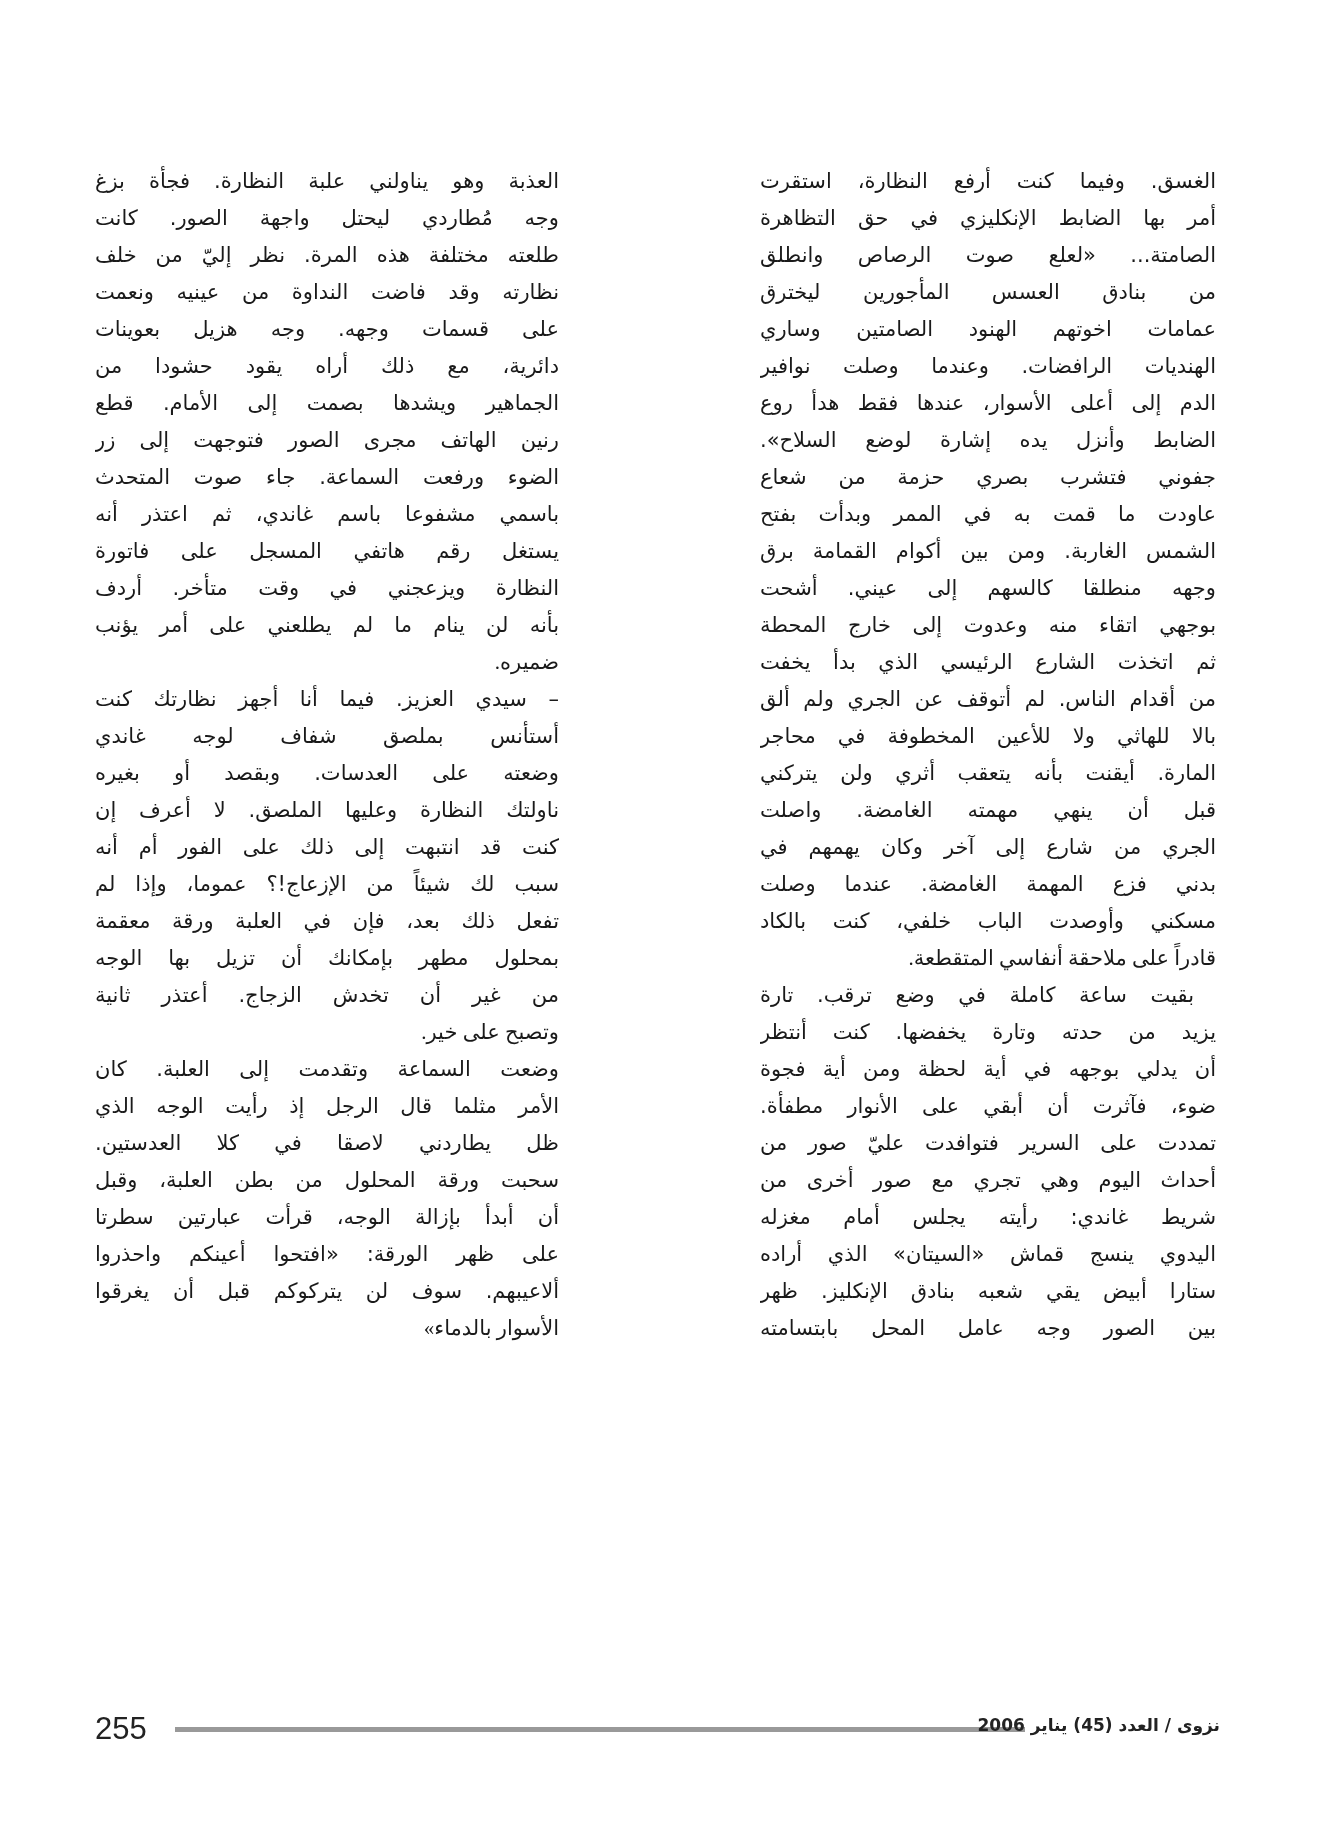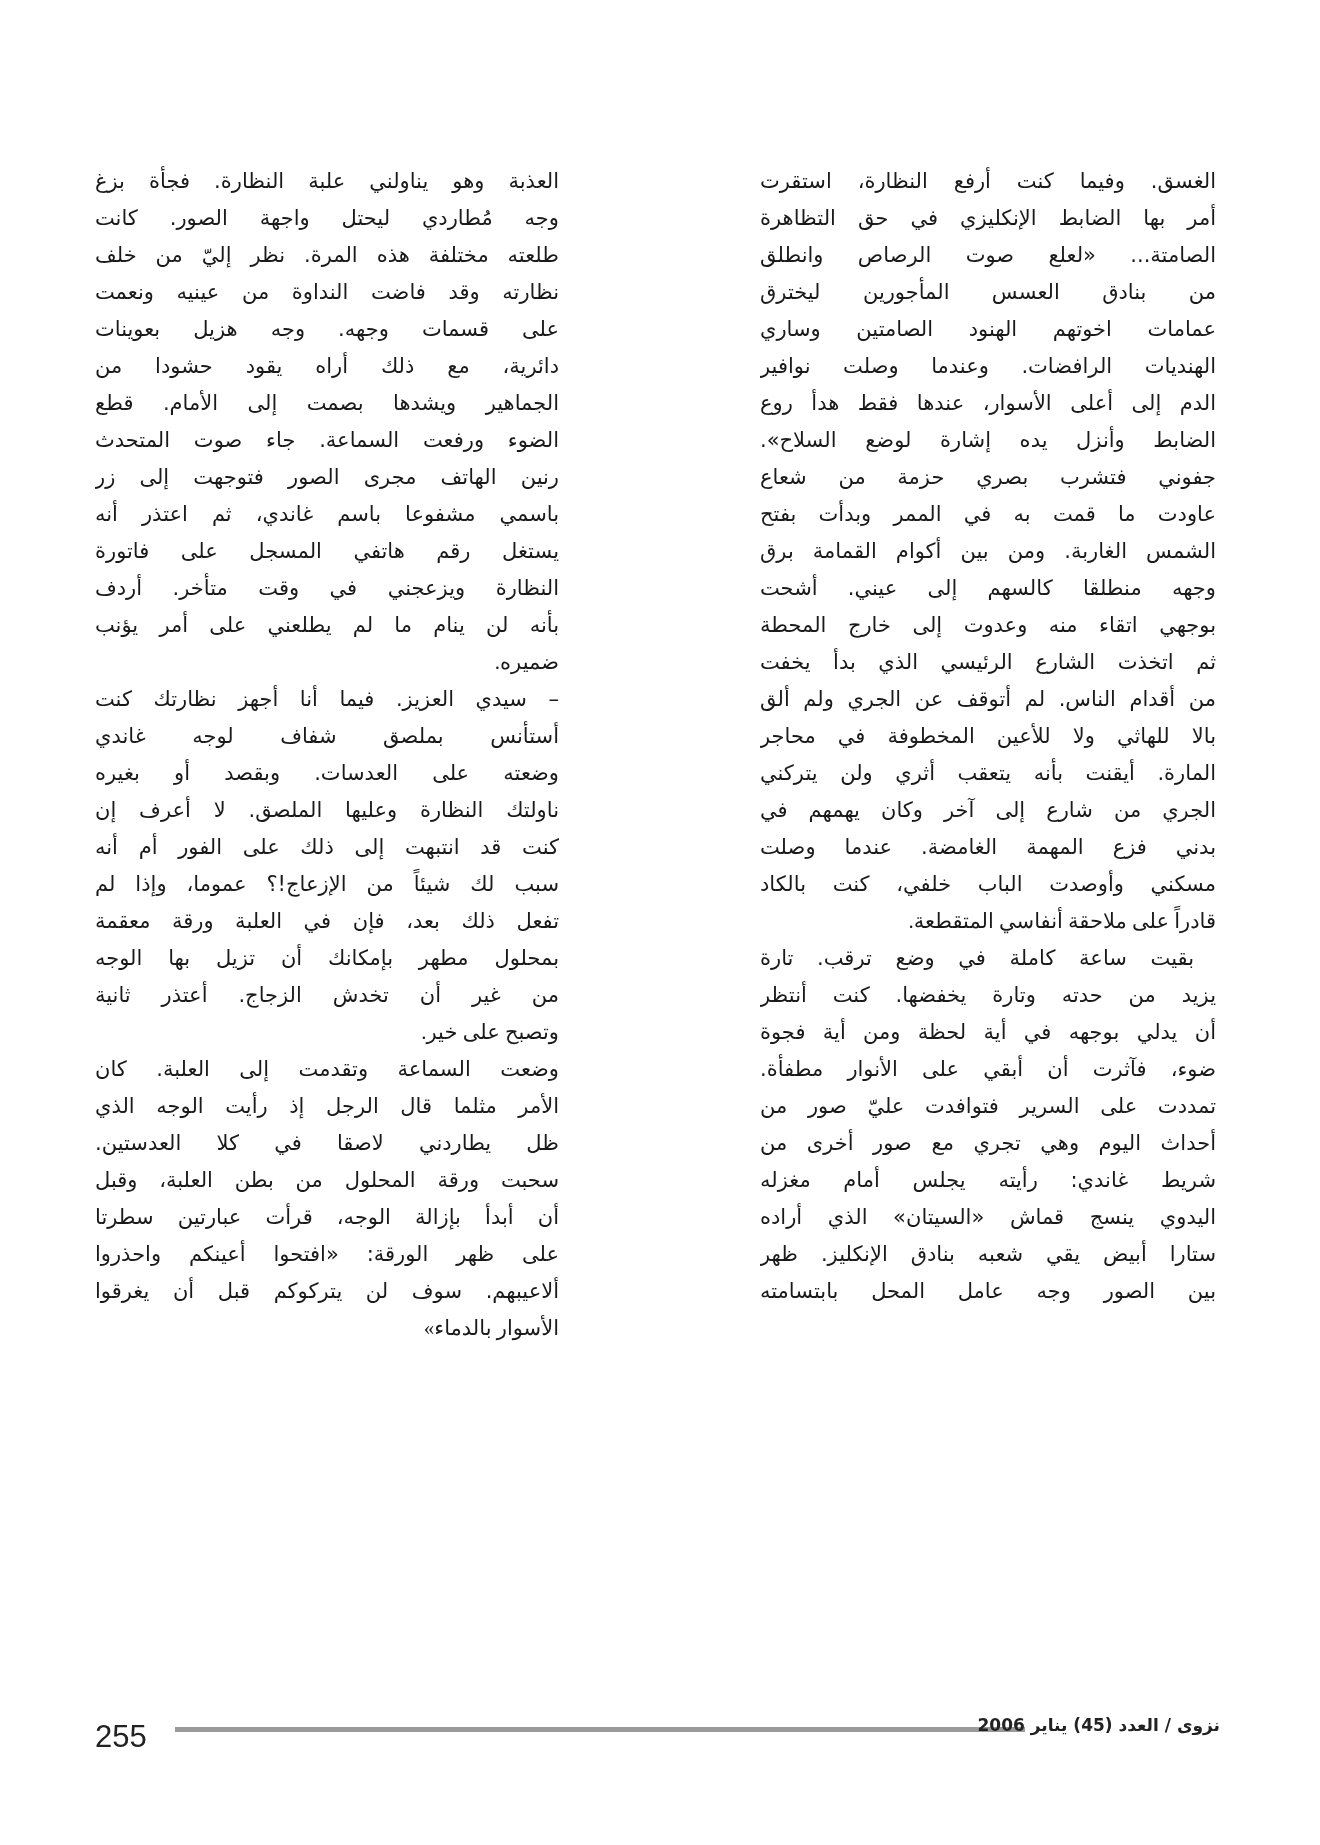--- a/index.html
+++ b/index.html
@@ -57,21 +57,21 @@
   .footer {
     position: absolute;
     left: 95px;
     top: 1705px;
     width: 1125px;
     height: 40px;
   }
   .page-number {
     position: absolute;
     left: 0;
-    top: 12px;
+    top: 4px;
     font-family: "Liberation Sans", sans-serif;
     font-size: 31px;
     line-height: 40px;
     color: #222222;
   }
   .footer-rule {
     position: absolute;
     left: 80px;
     top: 22px;
     width: 850px;
@@ -108,20 +108,21 @@
       <span class="line">الضابط وأنزل يده إشارة لوضع السلاح».</span>
       <span class="line">جفوني فتشرب بصري حزمة من شعاع</span>
       <span class="line">عاودت ما قمت به في الممر وبدأت بفتح</span>
       <span class="line">الشمس الغاربة. ومن بين أكوام القمامة برق</span>
       <span class="line">وجهه منطلقا كالسهم إلى عيني. أشحت</span>
       <span class="line">بوجهي اتقاء منه وعدوت إلى خارج المحطة</span>
       <span class="line">ثم اتخذت الشارع الرئيسي الذي بدأ يخفت</span>
       <span class="line">من أقدام الناس. لم أتوقف عن الجري ولم ألق</span>
       <span class="line">بالا للهاثي ولا للأعين المخطوفة في محاجر</span>
       <span class="line">المارة. أيقنت بأنه يتعقب أثري ولن يتركني</span>
+      <span class="line">قبل أن ينهي مهمته الغامضة. واصلت</span>
       <span class="line">الجري من شارع إلى آخر وكان يهمهم في</span>
       <span class="line">بدني فزع المهمة الغامضة. عندما وصلت</span>
       <span class="line">مسكني وأوصدت الباب خلفي، كنت بالكاد</span>
       <span class="line last">قادراً على ملاحقة أنفاسي المتقطعة.</span>
       <span class="line indent">بقيت ساعة كاملة في وضع ترقب. تارة</span>
       <span class="line">يزيد من حدته وتارة يخفضها. كنت أنتظر</span>
       <span class="line">أن يدلي بوجهه في أية لحظة ومن أية فجوة</span>
       <span class="line">ضوء، فآثرت أن أبقي على الأنوار مطفأة.</span>
       <span class="line">تمددت على السرير فتوافدت عليّ صور من</span>
       <span class="line">أحداث اليوم وهي تجري مع صور أخرى من</span>
@@ -131,22 +132,22 @@
       <span class="line">بين الصور وجه عامل المحل بابتسامته</span>
     </div>
   <div class="column col-left" id="col-left">
       <span class="line">العذبة وهو يناولني علبة النظارة. فجأة بزغ</span>
       <span class="line">وجه مُطاردي ليحتل واجهة الصور. كانت</span>
       <span class="line">طلعته مختلفة هذه المرة. نظر إليّ من خلف</span>
       <span class="line">نظارته وقد فاضت النداوة من عينيه ونعمت</span>
       <span class="line">على قسمات وجهه. وجه هزيل بعوينات</span>
       <span class="line">دائرية، مع ذلك أراه يقود حشودا من</span>
       <span class="line">الجماهير ويشدها بصمت إلى الأمام. قطع</span>
+      <span class="line">رنين الهاتف مجرى الصور فتوجهت إلى زر</span>
       <span class="line">الضوء ورفعت السماعة. جاء صوت المتحدث</span>
-      <span class="line">رنين الهاتف مجرى الصور فتوجهت إلى زر</span>
       <span class="line">باسمي مشفوعا باسم غاندي، ثم اعتذر أنه</span>
       <span class="line">يستغل رقم هاتفي المسجل على فاتورة</span>
       <span class="line">النظارة ويزعجني في وقت متأخر. أردف</span>
       <span class="line">بأنه لن ينام ما لم يطلعني على أمر يؤنب</span>
       <span class="line last">ضميره.</span>
       <span class="line">– سيدي العزيز. فيما أنا أجهز نظارتك كنت</span>
       <span class="line">أستأنس بملصق شفاف لوجه غاندي</span>
       <span class="line">وضعته على العدسات. وبقصد أو بغيره</span>
       <span class="line">ناولتك النظارة وعليها الملصق. لا أعرف إن</span>
       <span class="line">كنت قد انتبهت إلى ذلك على الفور أم أنه</span>

